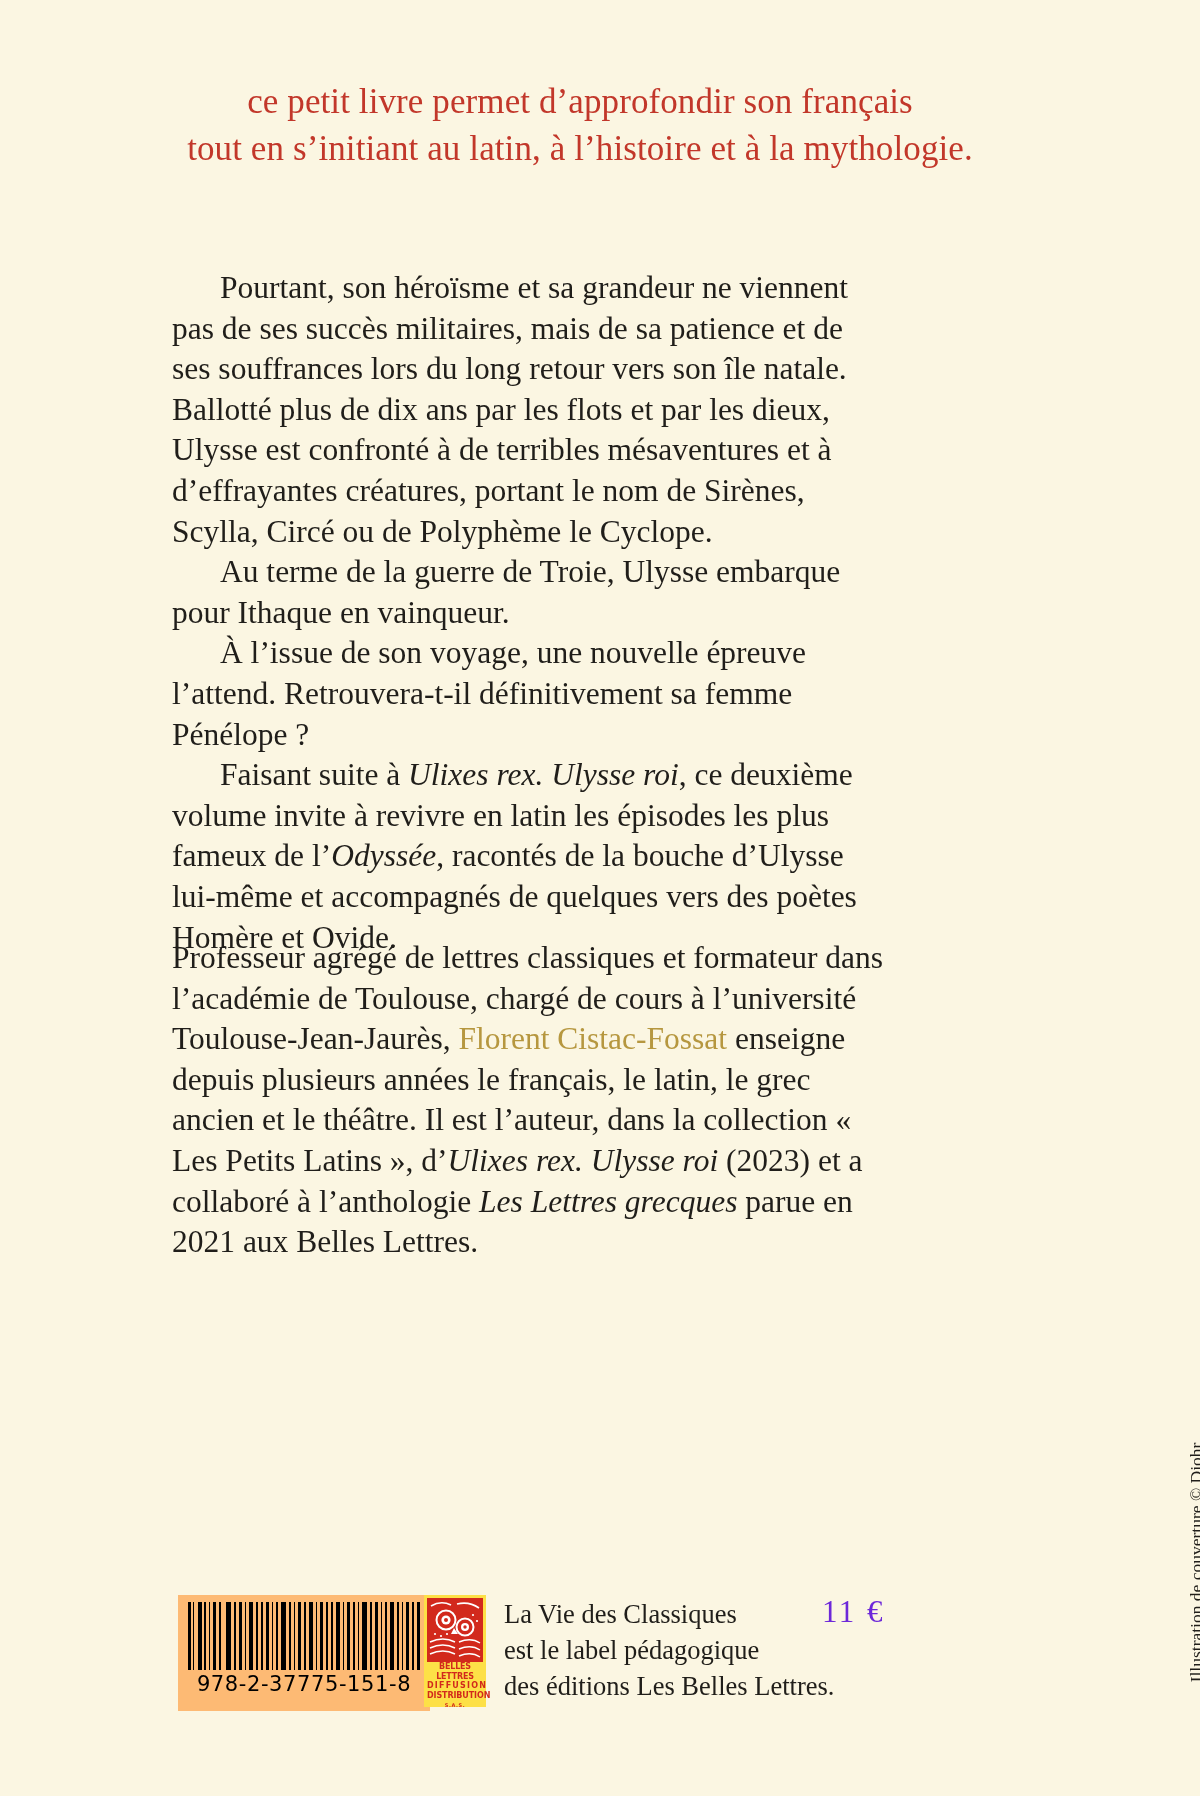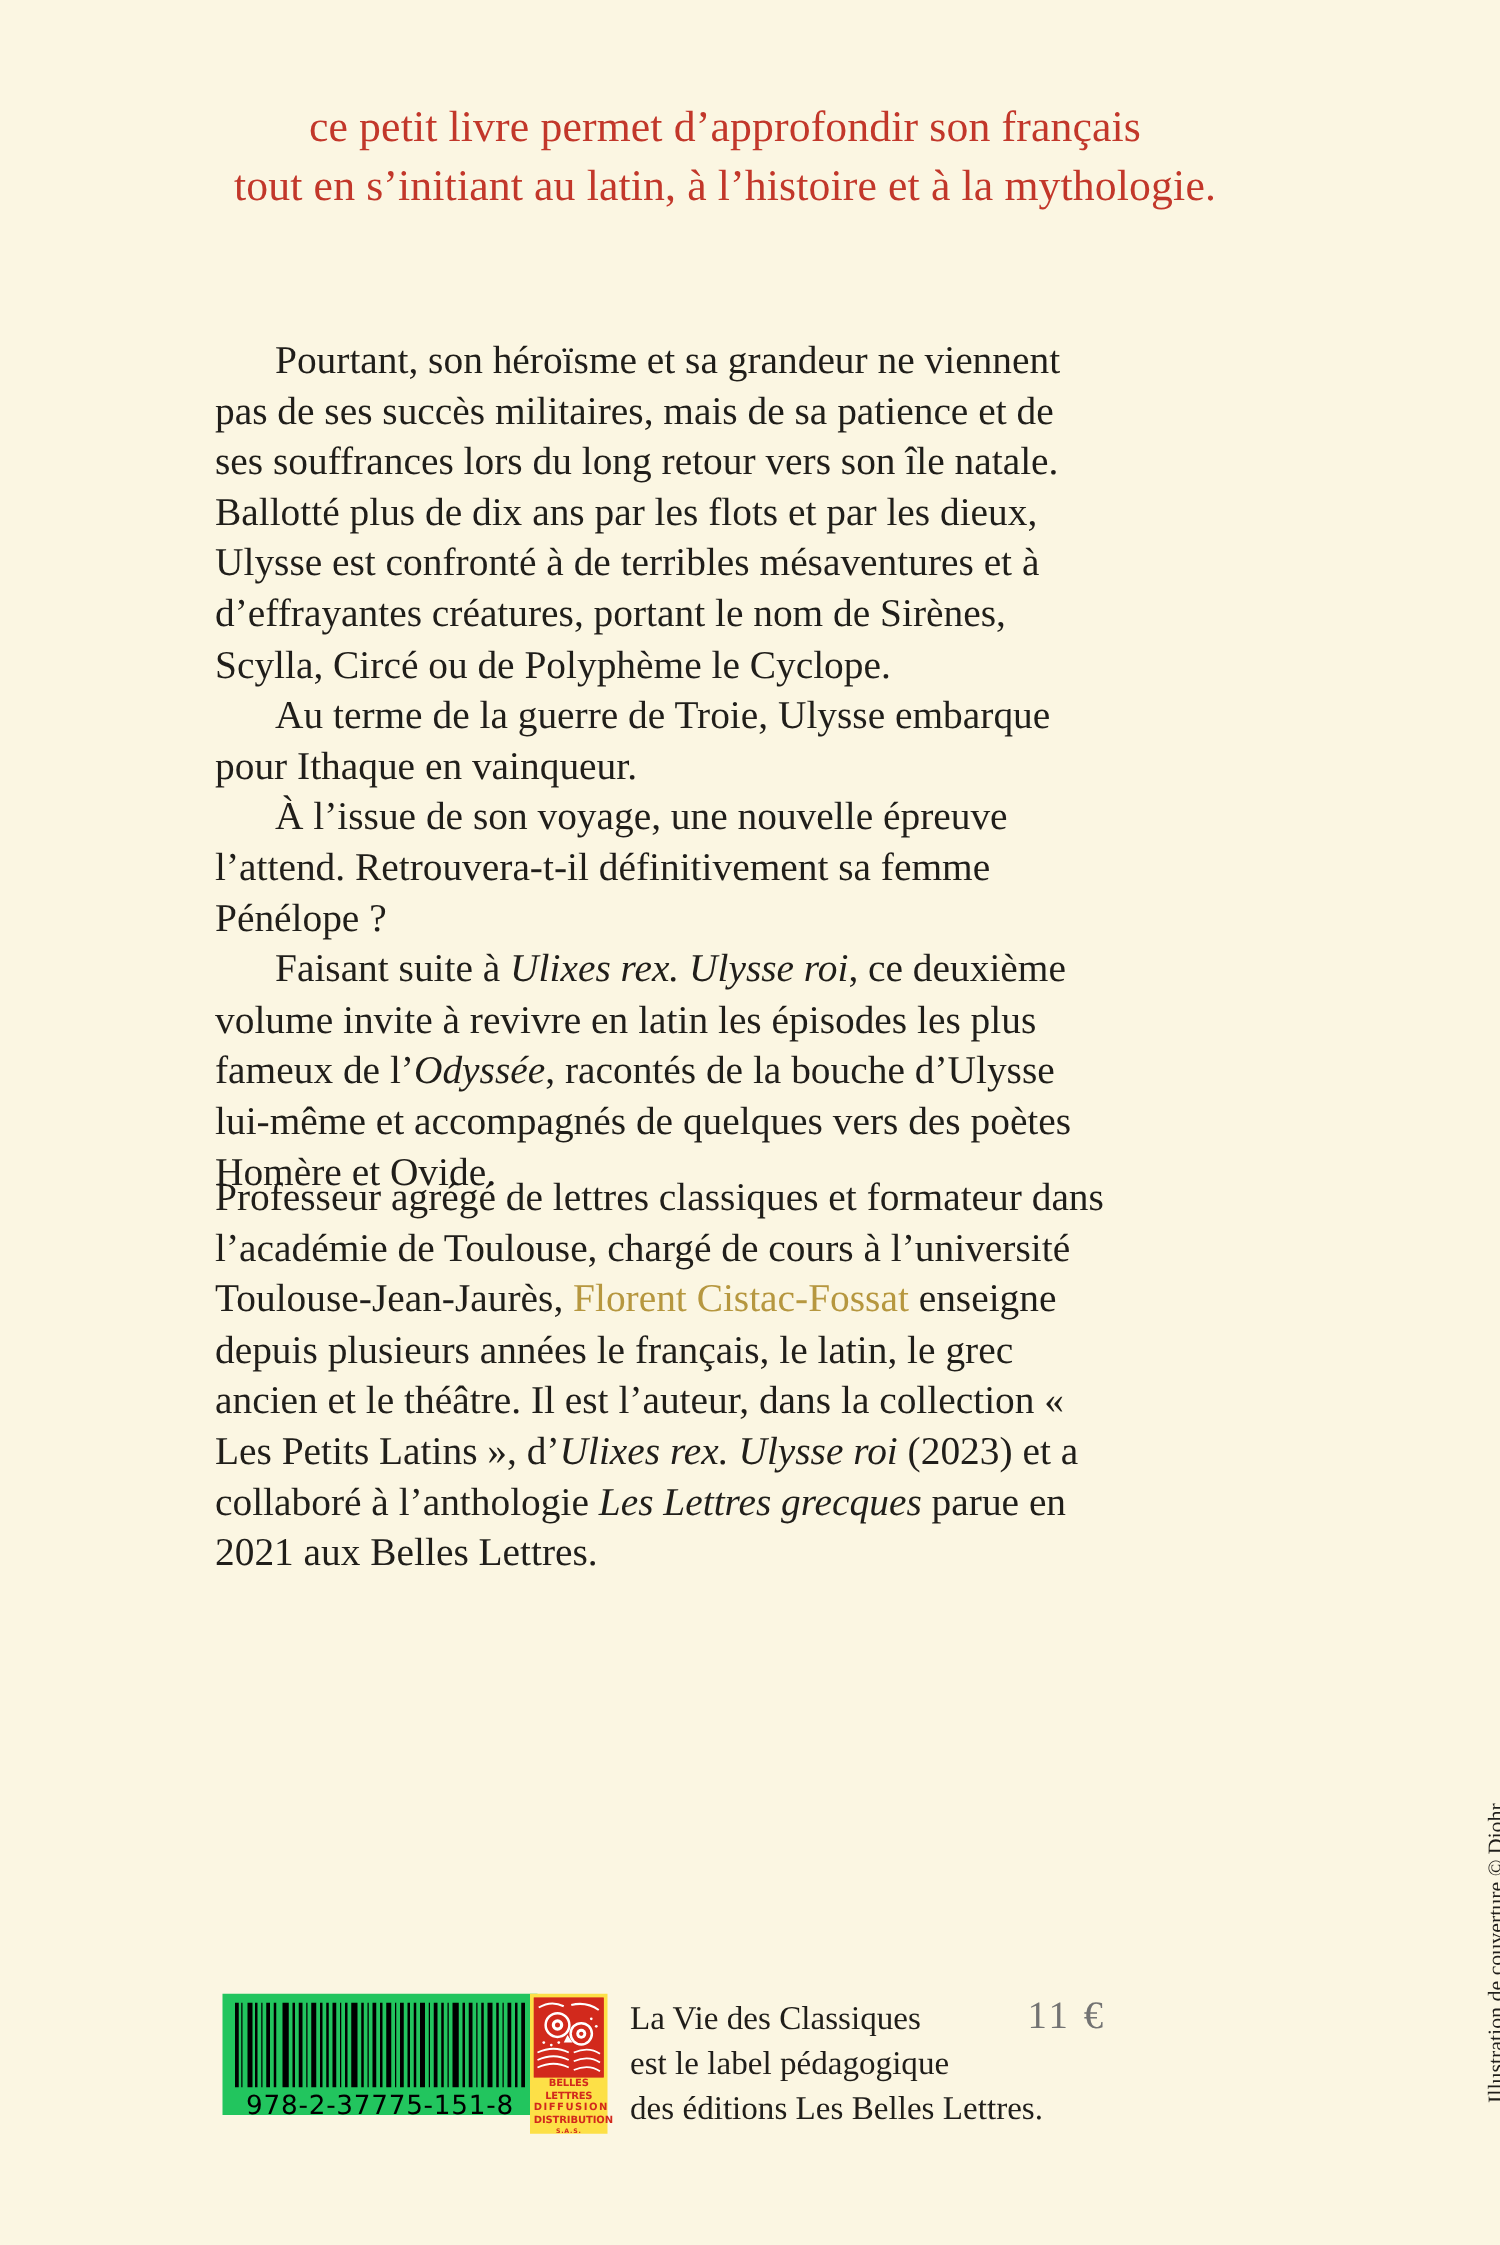--- a/index.html
+++ b/index.html
@@ -63,22 +63,22 @@
   .bio p { margin: 0; text-indent: 0; }
   .author-name { color: #b6973f; }
   em { font-style: italic; }
 
   
   .barcode-box {
     position: absolute;
     left: 178px;
     top: 1595px;
     width: 252px;
-    height: 97px;
-    background: #22c55e;
+    height: 116px;
+    background: #fdba74;
     box-sizing: border-box;
     padding: 7px 8px 4px 8px;
   }
   .bars {
     height: 68px;
     width: 100%;
     display: block;
   }
   .isbn {
     text-align: center;
@@ -130,21 +130,21 @@
     color: #201e1a;
     white-space: nowrap;
   }
 
   
   .price {
     position: absolute;
     left: 822px;
     top: 1594px;
     font-size: 31px;
-    color: #737373;
+    color: #6d28d9;
     letter-spacing: 2.5px;
     white-space: nowrap;
   }
 
   
   .credit {
     position: absolute;
     right: 14px;
     top: 1196px;
     transform-origin: right top;

